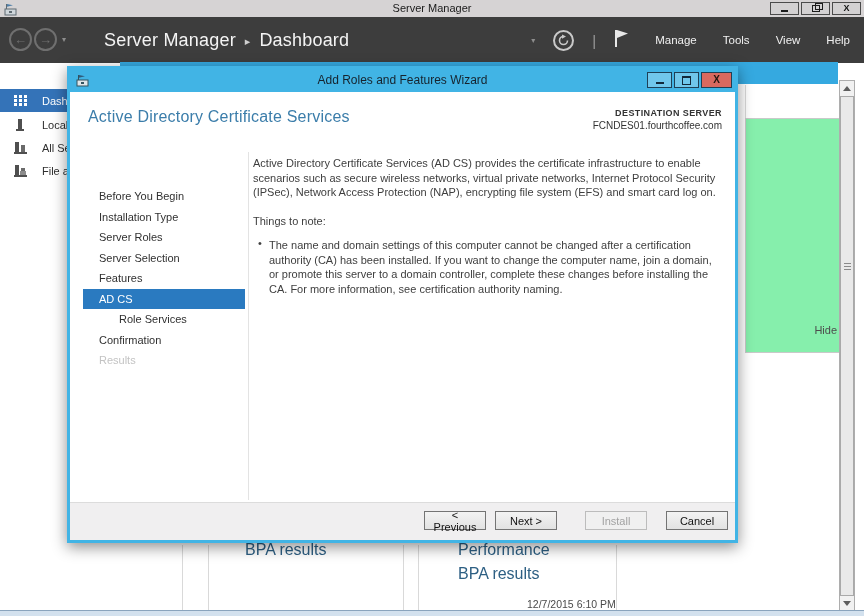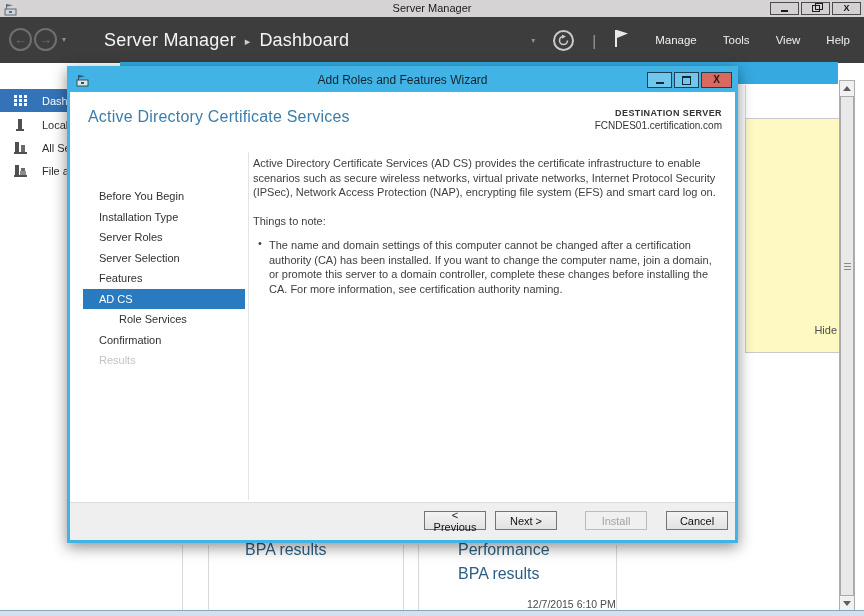--- a/index.html
+++ b/index.html
@@ -40,21 +40,21 @@
   
   .side-item{left:0;height:20px;width:90px;display:flex;align-items:center;font-size:11px;color:#2e2e2e;gap:7px;}
   .side-item .lbl{margin-left:8px;white-space:nowrap;}
   .side-sel{background:#3473b8;color:#fff;height:23px;}
   .side-icon{width:14px;margin-left:13px;display:flex;justify-content:center;}
 
   
   .vline{width:1px;background:#d9d9d9;}
   .tile-link{font-size:16px;color:#2d5f83;white-space:nowrap;}
   .timestamp{font-size:10.5px;color:#4a4a4a;}
-  .right-tile{left:745px;top:118px;width:102px;height:235px;border:1px solid #c9c9c9;box-sizing:border-box;background:#fef9c3;padding-left:28px;}
+  .right-tile{left:745px;top:118px;width:102px;height:235px;border:1px solid #c9c9c9;box-sizing:border-box;background:#86efac;padding-left:28px;}
   .hide-link{position:absolute;right:9px;bottom:16px;font-size:11px;color:#4d4d4d;}
   .scrollbar{left:839px;top:80px;width:16px;height:532px;background:#f1f1f1;border:1px solid #adadad;box-sizing:border-box;}
   .sb-up,.sb-down{position:absolute;left:0;width:14px;height:15px;display:flex;align-items:center;justify-content:center;}
   .sb-up{top:0;}
   .sb-down{bottom:0;}
   .tri-up{width:0;height:0;border-left:4px solid transparent;border-right:4px solid transparent;border-bottom:5px solid #5e5e5e;}
   .tri-down{width:0;height:0;border-left:4px solid transparent;border-right:4px solid transparent;border-top:5px solid #5e5e5e;}
   .sb-thumb{position:absolute;left:0;top:15px;width:14px;bottom:15px;background:#e9e9e9;border:1px solid #a9a9a9;box-sizing:border-box;}
   .sb-grip{position:absolute;left:3px;top:166px;width:7px;height:7px;
            background:repeating-linear-gradient(#8a8a8a 0 1px,transparent 1px 3px);}
@@ -264,21 +264,21 @@
       <div class="dlg-btn dlg-close">
           <span class="dlg-x">X</span>
         </div>
     </div>
   </div>
 
   <div class="dlg-body">
     <div class="abs wiz-heading">Active Directory Certificate Services</div>
     <div class="abs dest">
       <div class="dest-l1">DESTINATION SERVER</div>
-      <div class="dest-l2">FCNDES01.certification.com</div>
+      <div class="dest-l2">FCNDES01.fourthcoffee.com</div>
     </div>
 
     <div class="abs wiz-nav">
       <div class="nav-item">Before You Begin</div>
       <div class="nav-item">Installation Type</div>
       <div class="nav-item">Server Roles</div>
       <div class="nav-item">Server Selection</div>
       <div class="nav-item">Features</div>
       <div class="nav-item nav-sel">AD CS</div>
       <div class="nav-item nav-child">Role Services</div>

